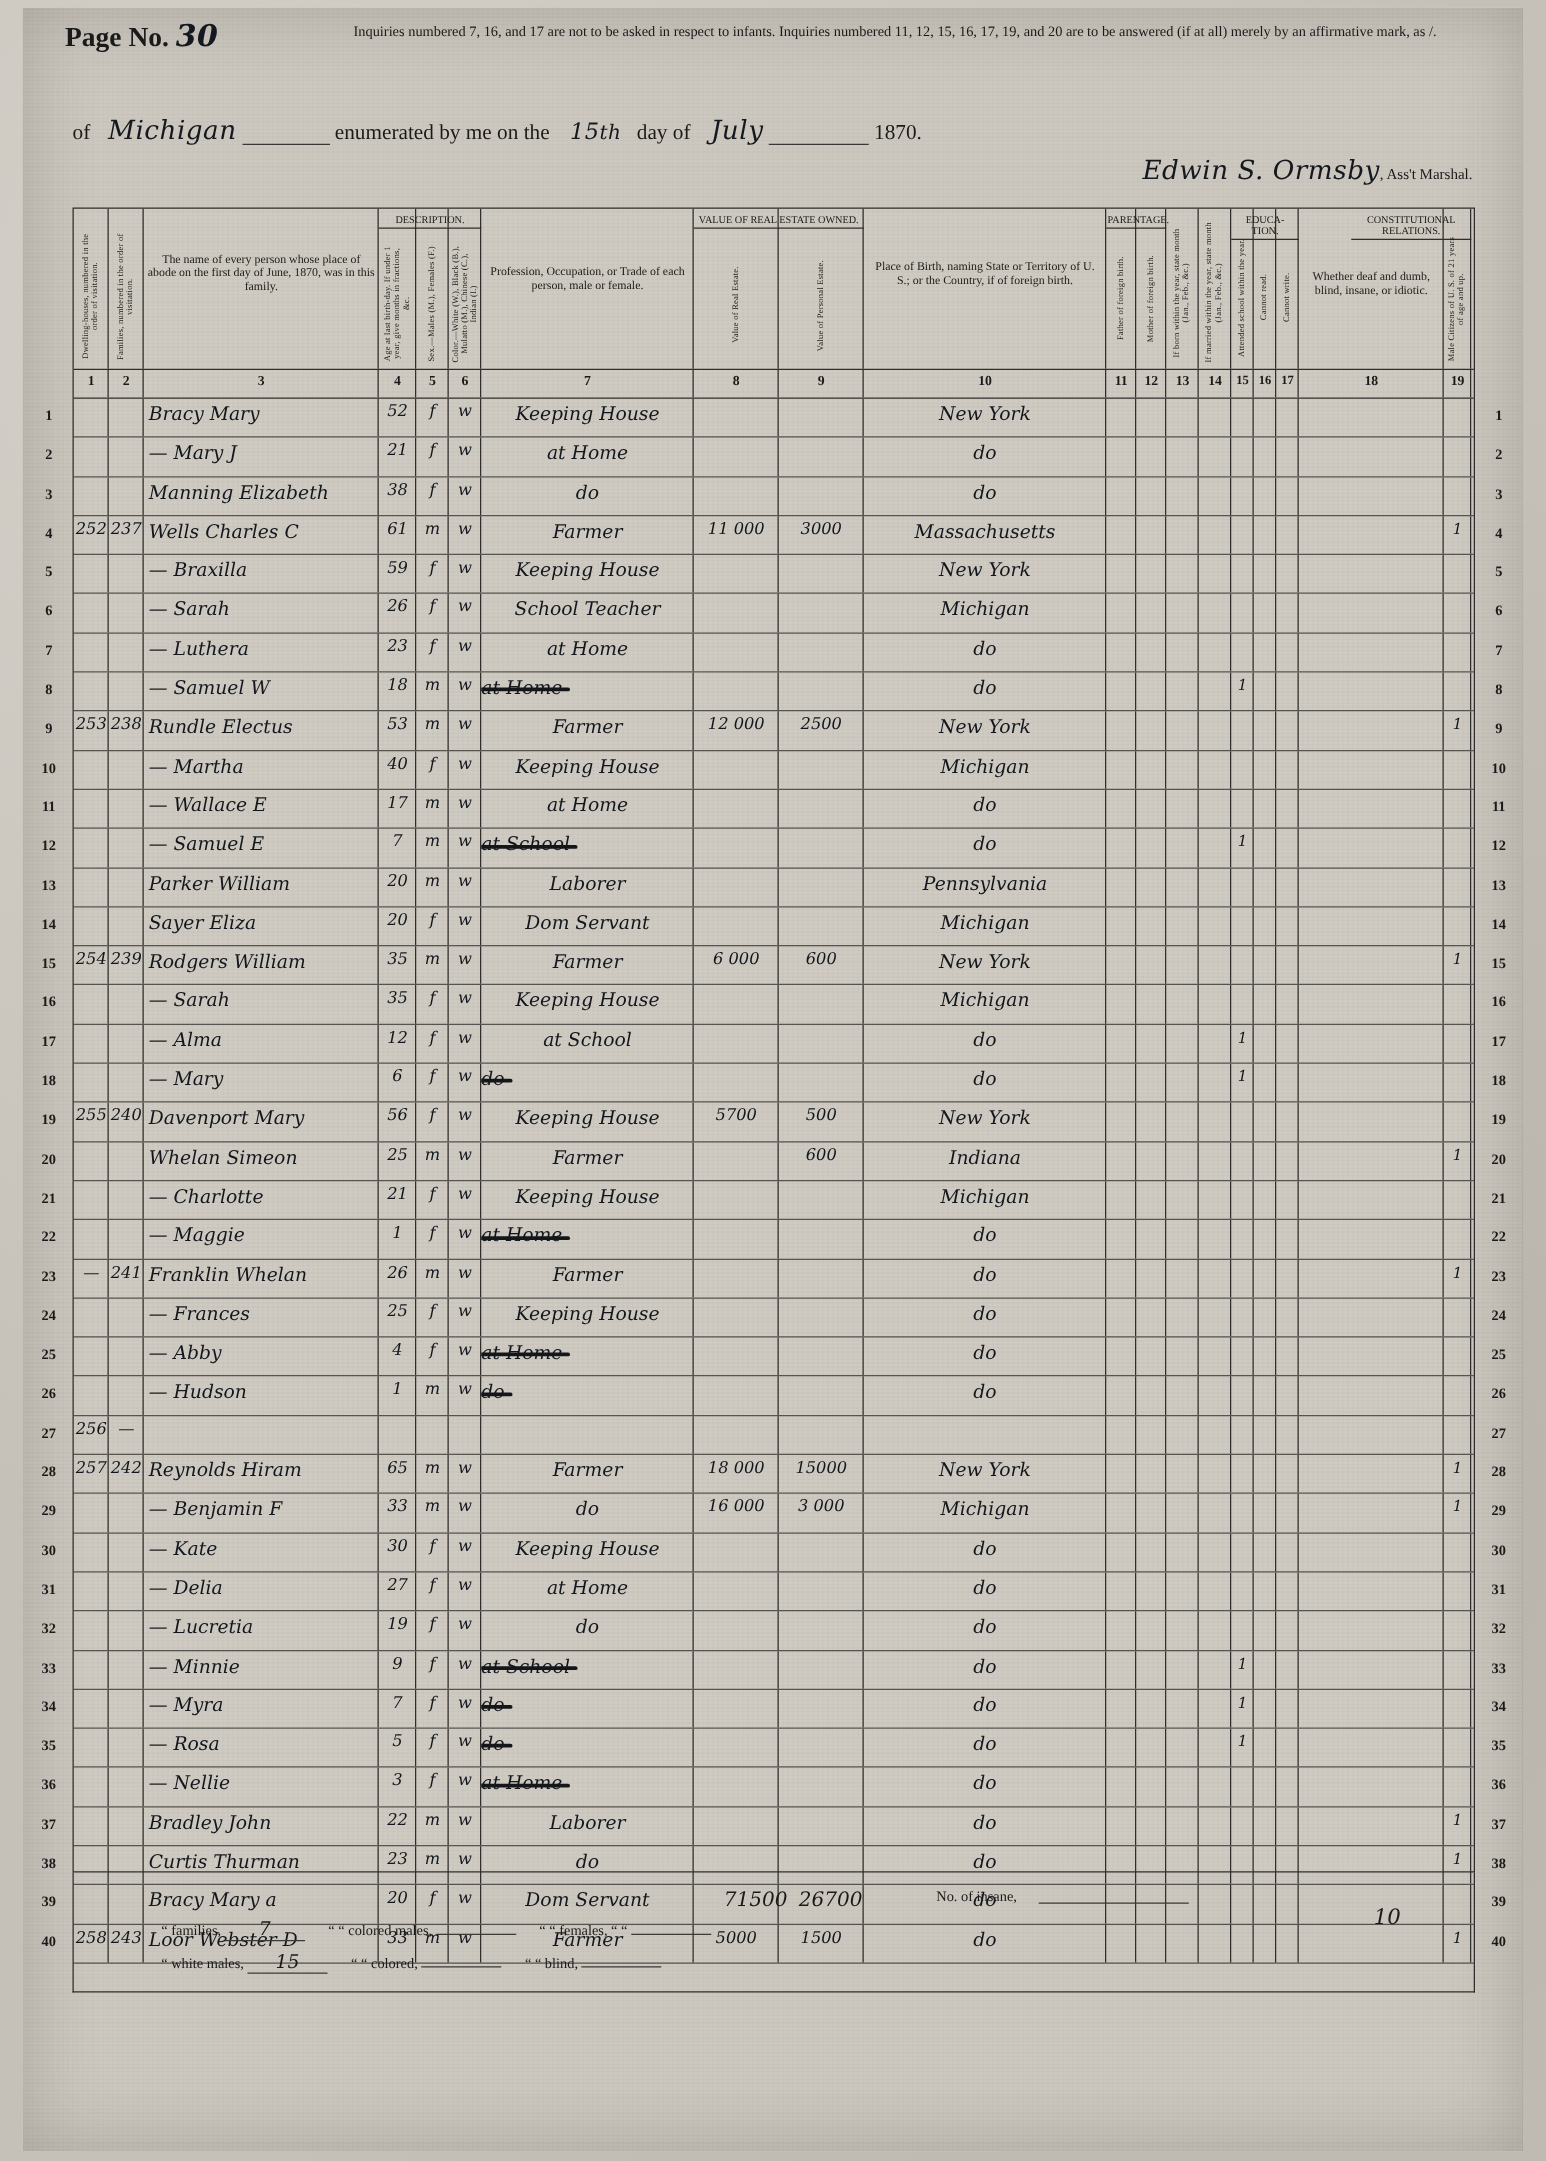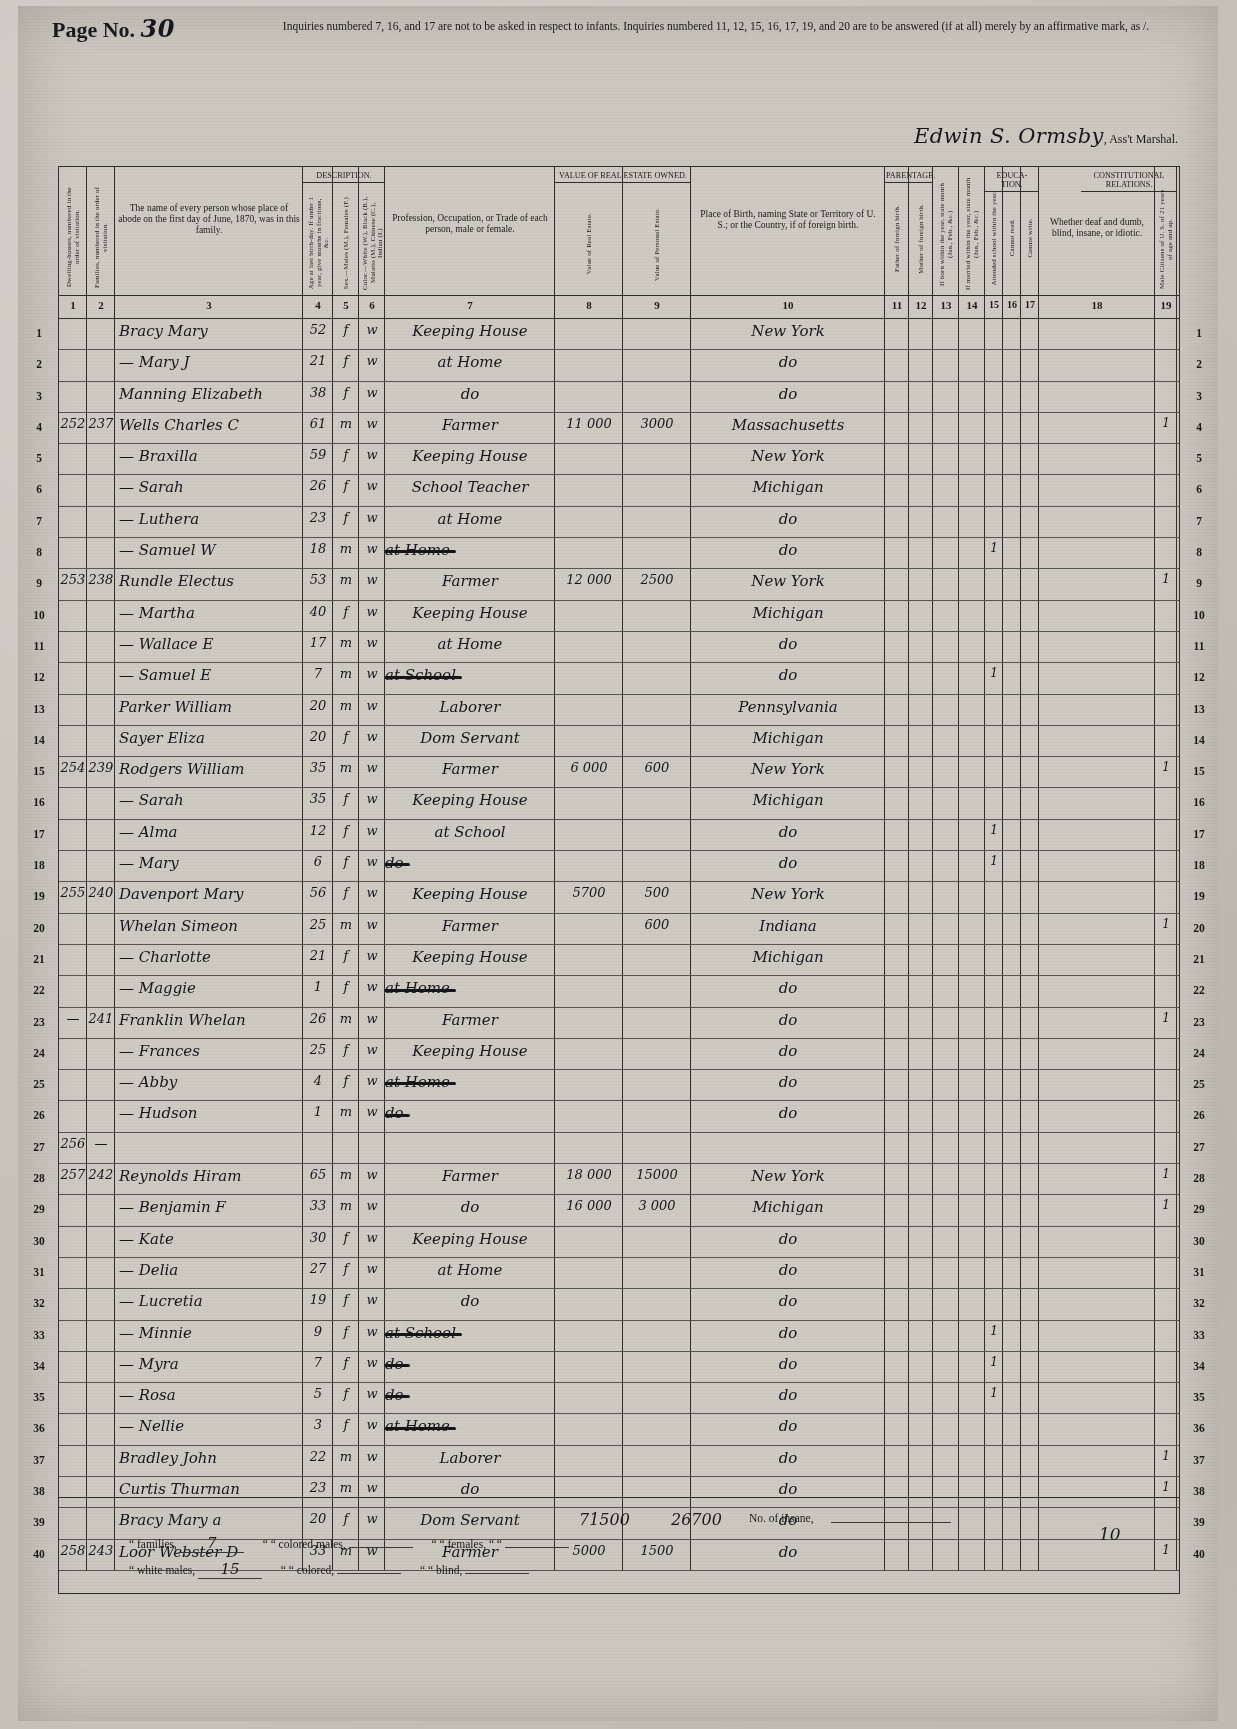--- a/index.html
+++ b/index.html
@@ -136,20 +136,31 @@
   <div class="paper">
 
     <div class="pageno">
       <span>Page No.</span>
       <span class="hand" style="font-size:24px">30</span>
     </div>
 
     <div class="topnote">Inquiries numbered 7, 16, and 17 are not to be asked in respect to infants.   Inquiries numbered 11, 12, 15, 16, 17, 19, and 20 are to be answered (if at all) merely by an affirmative mark, as /.</div>
 
 
+    <div class="lineB">
+      <span>of</span>
+      <span class="hand big" style="margin-left:10px">Michigan</span>
+      <span class="rule" style="width:70px">&nbsp;</span>
+      <span>enumerated by me on the</span>
+      <span class="hand mid" style="margin-left:12px">15</span><span class="hand sm">th</span>
+      <span style="margin-left:8px">day of</span>
+      <span class="hand big" style="margin-left:12px">July</span>
+      <span class="rule" style="width:80px">&nbsp;</span>
+      <span>1870.</span>
+    </div>
 
 
     <div class="marshal">
       <span class="hand big">Edwin S. Ormsby</span><span style="font-size:12px">, Ass't Marshal.</span>
     </div>
 
     <div class="tbl">
 
       <div class="hdr">
 
@@ -2231,21 +2242,21 @@
       </div>
       <div class="fline" style="top:62px">
         <span>“   white males,</span>
         <span class="ul fhand">15</span>
         <span style="margin-left:16px">“   “   colored,</span>
         <span class="ul"></span>
         <span style="margin-left:16px">“   “   blind,</span>
         <span class="ul"></span>
       </div>
       <div class="ftot" style="top:12px">71500</div>
-      <div class="ftot" style="top:12px;left:612px">26700</div>
+      <div class="ftot" style="top:12px;left:580px">26700</div>
       <div style="position:absolute;left:690px;top:14px;font-size:11.5px">No. of insane,</div>
       <div style="position:absolute;left:772px;top:24px;width:120px;border-bottom:1px solid #3a3a38"></div>
       <div class="ftick">10</div>
     </div>
 
     <div class="grain"></div>
   </div>
 </div>
 
 </body></html>

